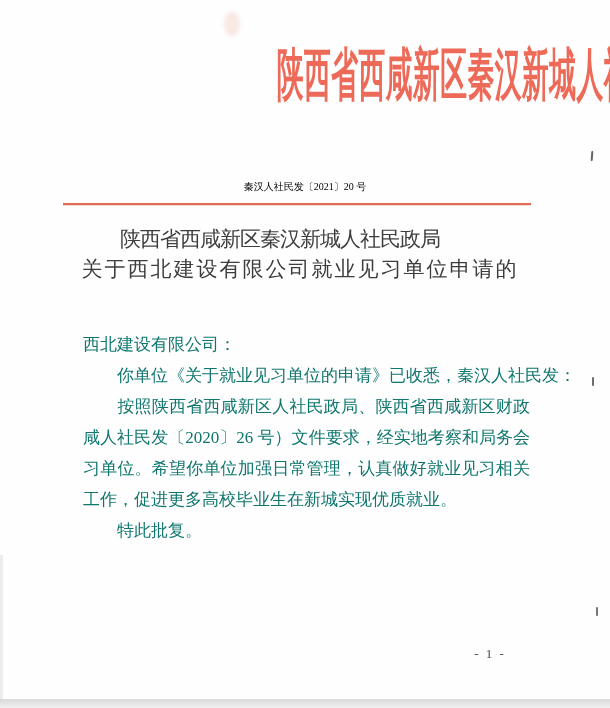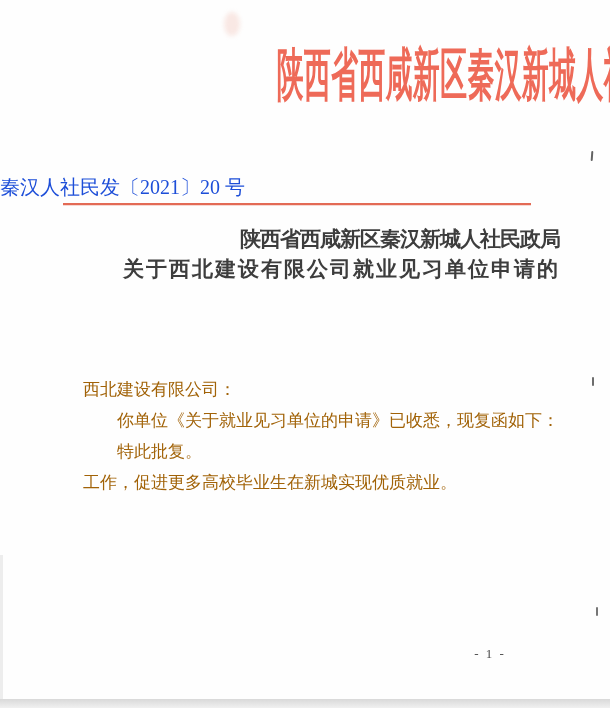--- a/index.html
+++ b/index.html
@@ -33,60 +33,60 @@
     transform: scaleX(0.47);
     transform-origin: 50% 50%;
     letter-spacing: 1px;
   }
   
   .doc-number {
     position: absolute;
     top: 176px;
     left: 0;
     width: 610px;
-    font-size: 20px;
+    text-align: center;
+    font-size: 10px;
     line-height: 22px;
-    color: #1d4ed8;
+    color: #000000;
   }
   
   .red-rule {
     position: absolute;
     top: 203px;
     left: 63px;
     width: 468px;
     height: 2px;
     background: var(--rule-red, #e36a55);
     box-shadow: 0 1px 0 rgba(227,106,85,0.25);
   }
   
   .title {
     position: absolute;
     top: 224px;
     left: 0;
     width: 560px;
-    text-align: right;
-    font-weight: bold;
+    text-align: center;
+    font-weight: normal;
     color: var(--text, #3d3d3d);
     font-size: 21px;
     line-height: 30px;
   }
   .title .l1 { letter-spacing: -1px; }
   .title .l2 { letter-spacing: 2px; padding-left: 40px; }
   .title .l3 { letter-spacing: 0; }
   .title .l3 .gap { display: inline-block; width: 32px; }
   
   .body-text {
     position: absolute;
     top: 329px;
     left: 83px;
     width: 447px;
     font-size: 17px;
     line-height: 31px;
-    color: #a16207;
-    margin-top: 45px;
+    color: #0f766e;
   }
   .body-line { white-space: nowrap; }
   .body-line.just {
     white-space: normal;
     text-align: justify;
     text-align-last: justify;
   }
   
   .page-number {
     position: absolute;
@@ -151,23 +151,26 @@
 
   <div class="red-rule"></div>
 
   <div class="title">
     <div class="l1">陕西省西咸新区秦汉新城人社民政局</div>
     <div class="l2">关于西北建设有限公司就业见习单位申请的</div>
   </div>
 
   <div class="body-text">
     <div class="body-line">西北建设有限公司：</div>
-    <div class="body-line">　　你单位《关于就业见习单位的申请》已收悉，现复函如下：</div>
+    <div class="body-line">　　你单位《关于就业见习单位的申请》已收悉，秦汉人社民发：</div>
+    <div class="body-line just">　　按照陕西省西咸新区人社民政局、陕西省西咸新区财政</div>
+    <div class="body-line just">咸人社民发〔2020〕26 号）文件要求，经实地考察和局务会</div>
+    <div class="body-line just">习单位。希望你单位加强日常管理，认真做好就业见习相关</div>
+    <div class="body-line">工作，促进更多高校毕业生在新城实现优质就业。</div>
     <div class="body-line">　　特此批复。</div>
-    <div class="body-line">工作，促进更多高校毕业生在新城实现优质就业。</div>
   </div>
 
   <div class="page-number">- 1 -</div>
 
   <div class="tick t1"></div>
   <div class="tick t2"></div>
   <div class="tick t3"></div>
   <div class="left-band"></div>
   <div class="bottom-band"></div>
 

